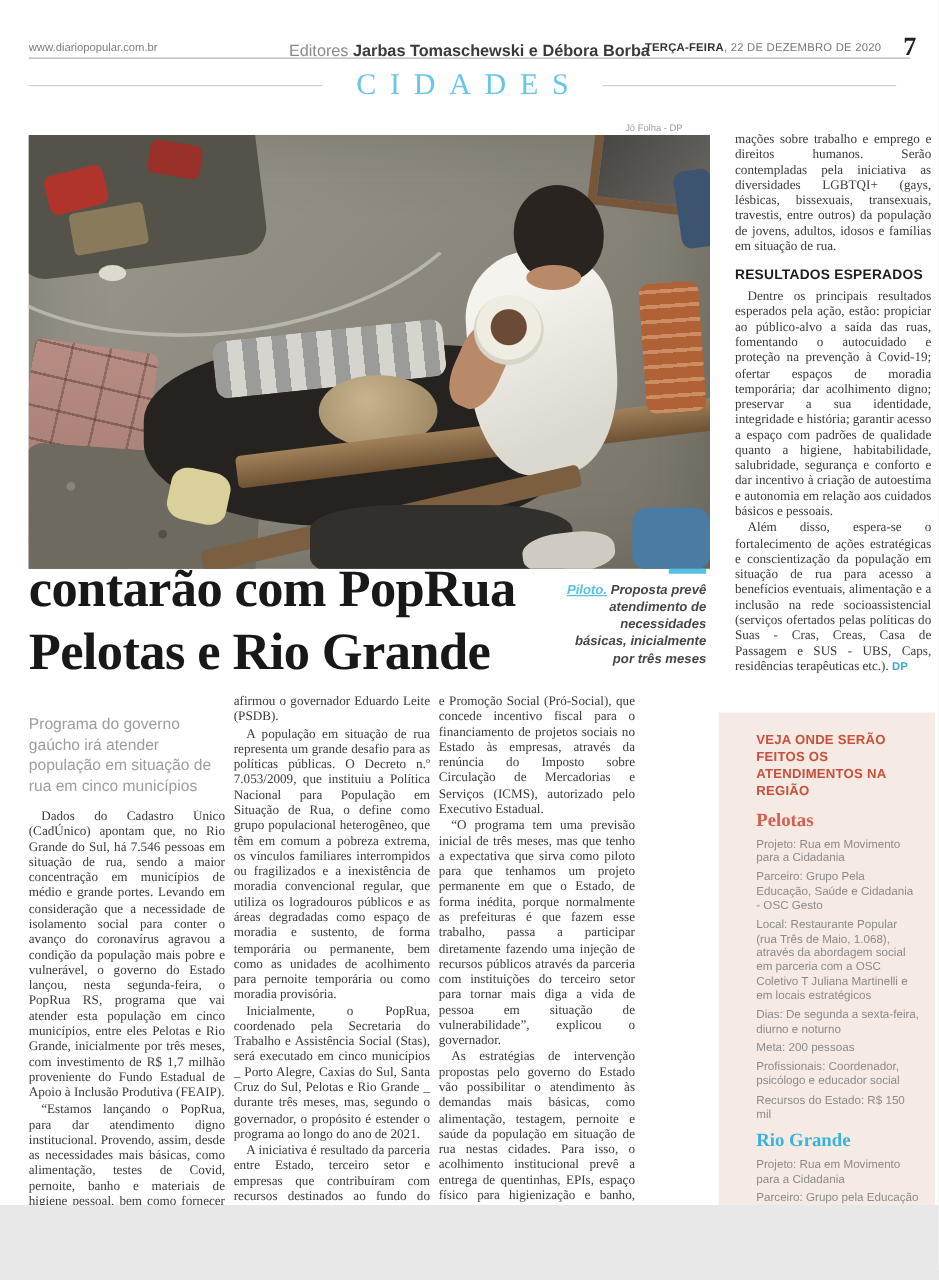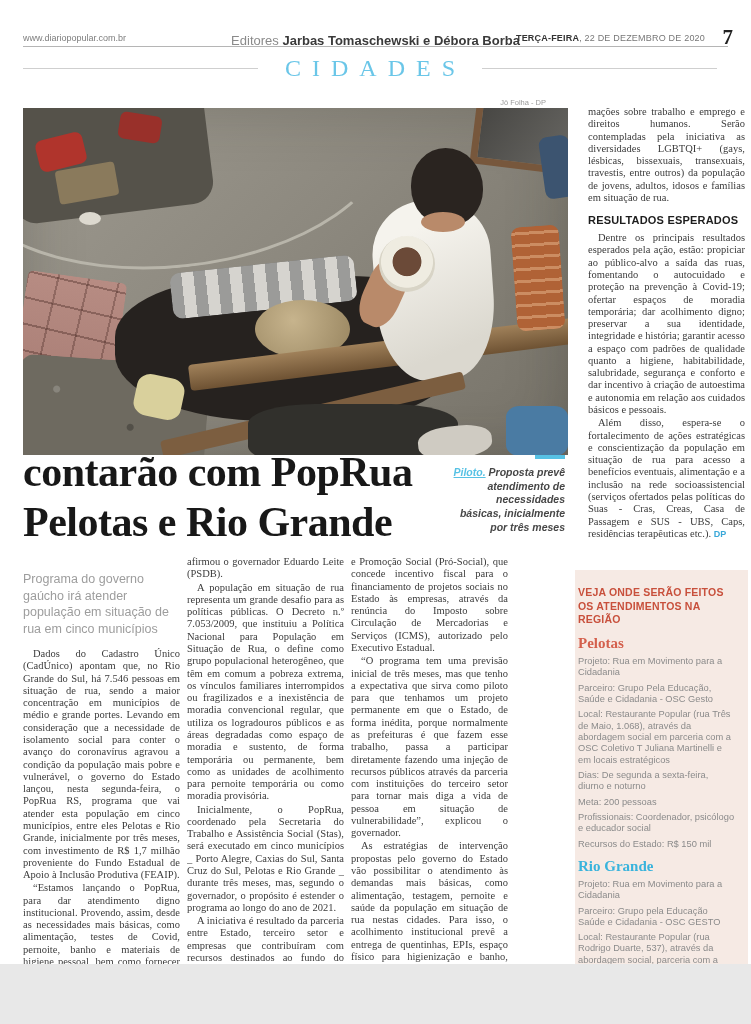--- a/index.html
+++ b/index.html
@@ -81,21 +81,21 @@
   .col p { margin-bottom:1px; }
   .col p.ind { text-indent:10px; }
   .col1 { left:23px;  top:648px; height:370px; overflow:hidden; }
   .col2 { left:187px; top:556px; height:462px; overflow:hidden; }
   .col3 { left:351px; top:556px; height:462px; overflow:hidden; }
   .col4 { left:588px; top:106px; width:157px; height:452px; overflow:hidden; }
   .col-heading { font-family:"Liberation Sans", sans-serif; font-weight:bold; font-size:11px; color:#1d1d1d; margin:10px 0 5px; letter-spacing:.2px; }
   .signoff { color:#3aa8d8; font-weight:bold; font-family:"Liberation Sans", sans-serif; font-size:9px; }
   
   .infobox { position:absolute; left:575px; top:570px; width:173px; height:438px; overflow:hidden;
-      background:#f6eae4; padding:16px 12px 10px 3px; }
+      background:#f6eae4; padding:16px 12px 10px 30px; }
   .ib-title { color:#c8503c; font-weight:bold; font-size:10.5px; line-height:1.3; letter-spacing:.2px; }
   .ib-city { font-family:"Liberation Serif", serif; font-weight:bold; font-size:15px; margin:8px 0 4px; }
   .ib-city.pelotas { color:#d4604d; }
   .ib-city.riogrande { color:#38b3dc; }
   .ib-item { font-size:9.3px; line-height:1.22; color:#8b8b8b; margin-bottom:4px; }
 </style>
 </head>
 <body>
 
 <div class="page">

